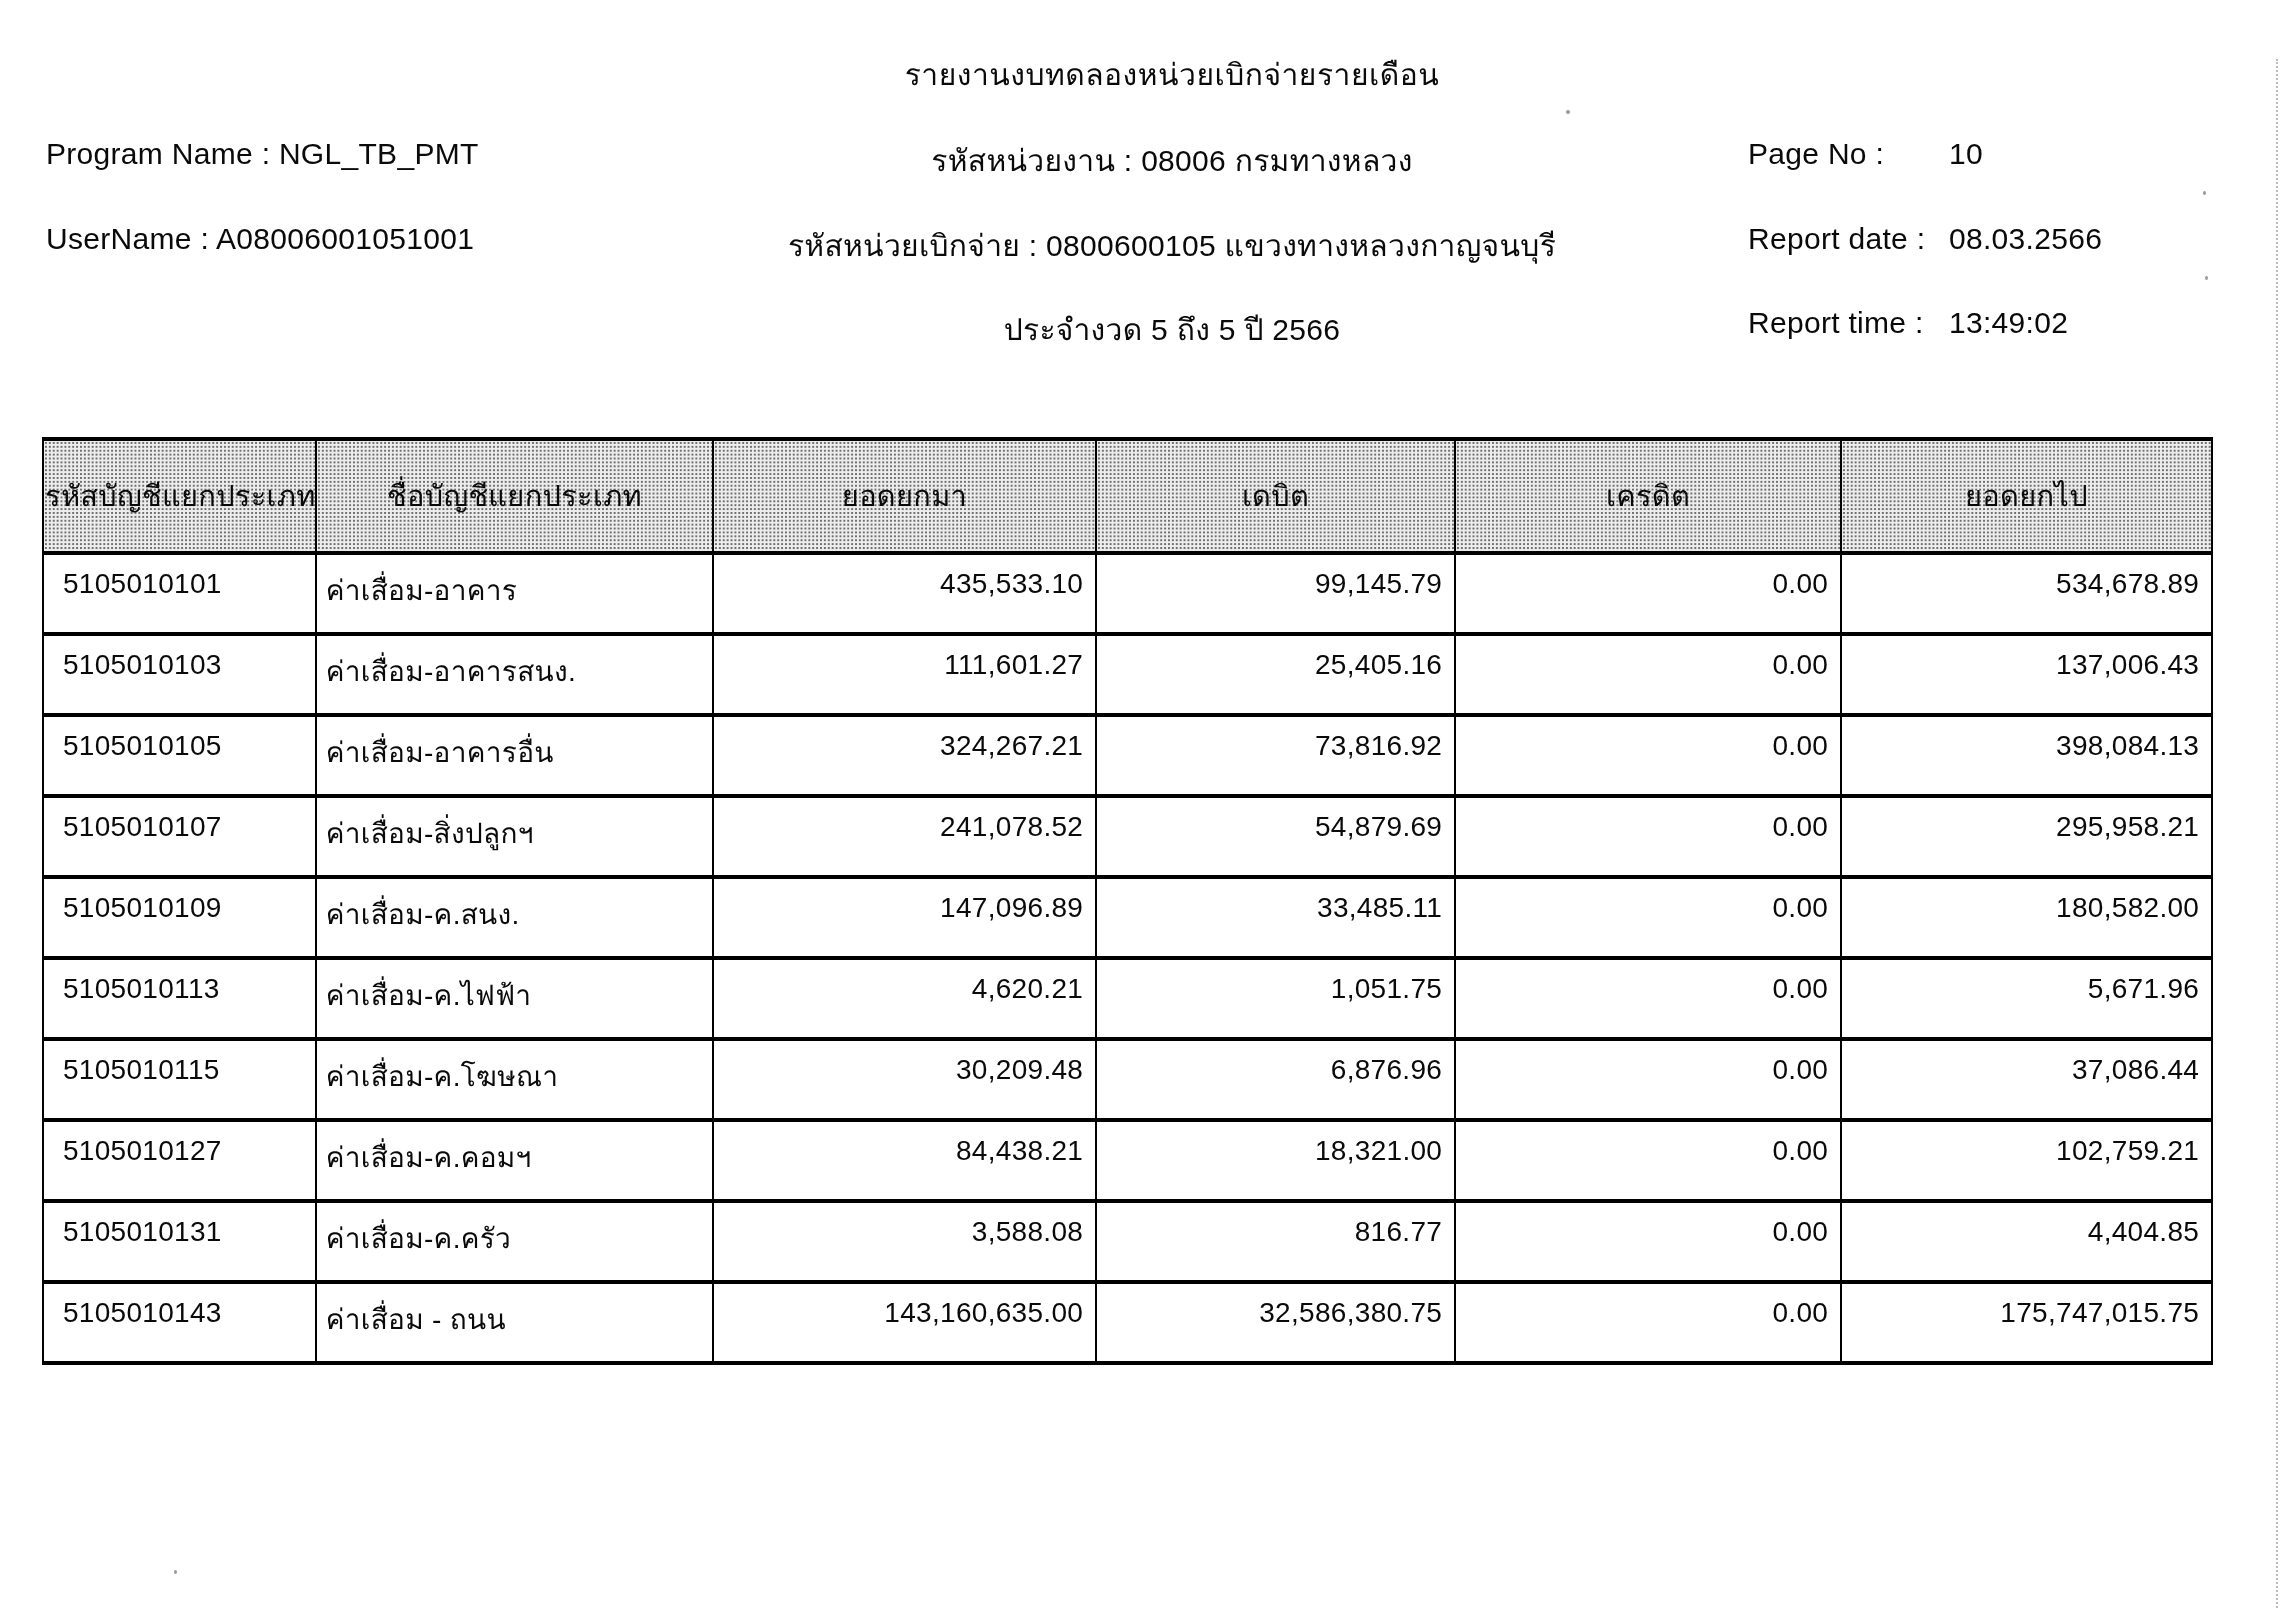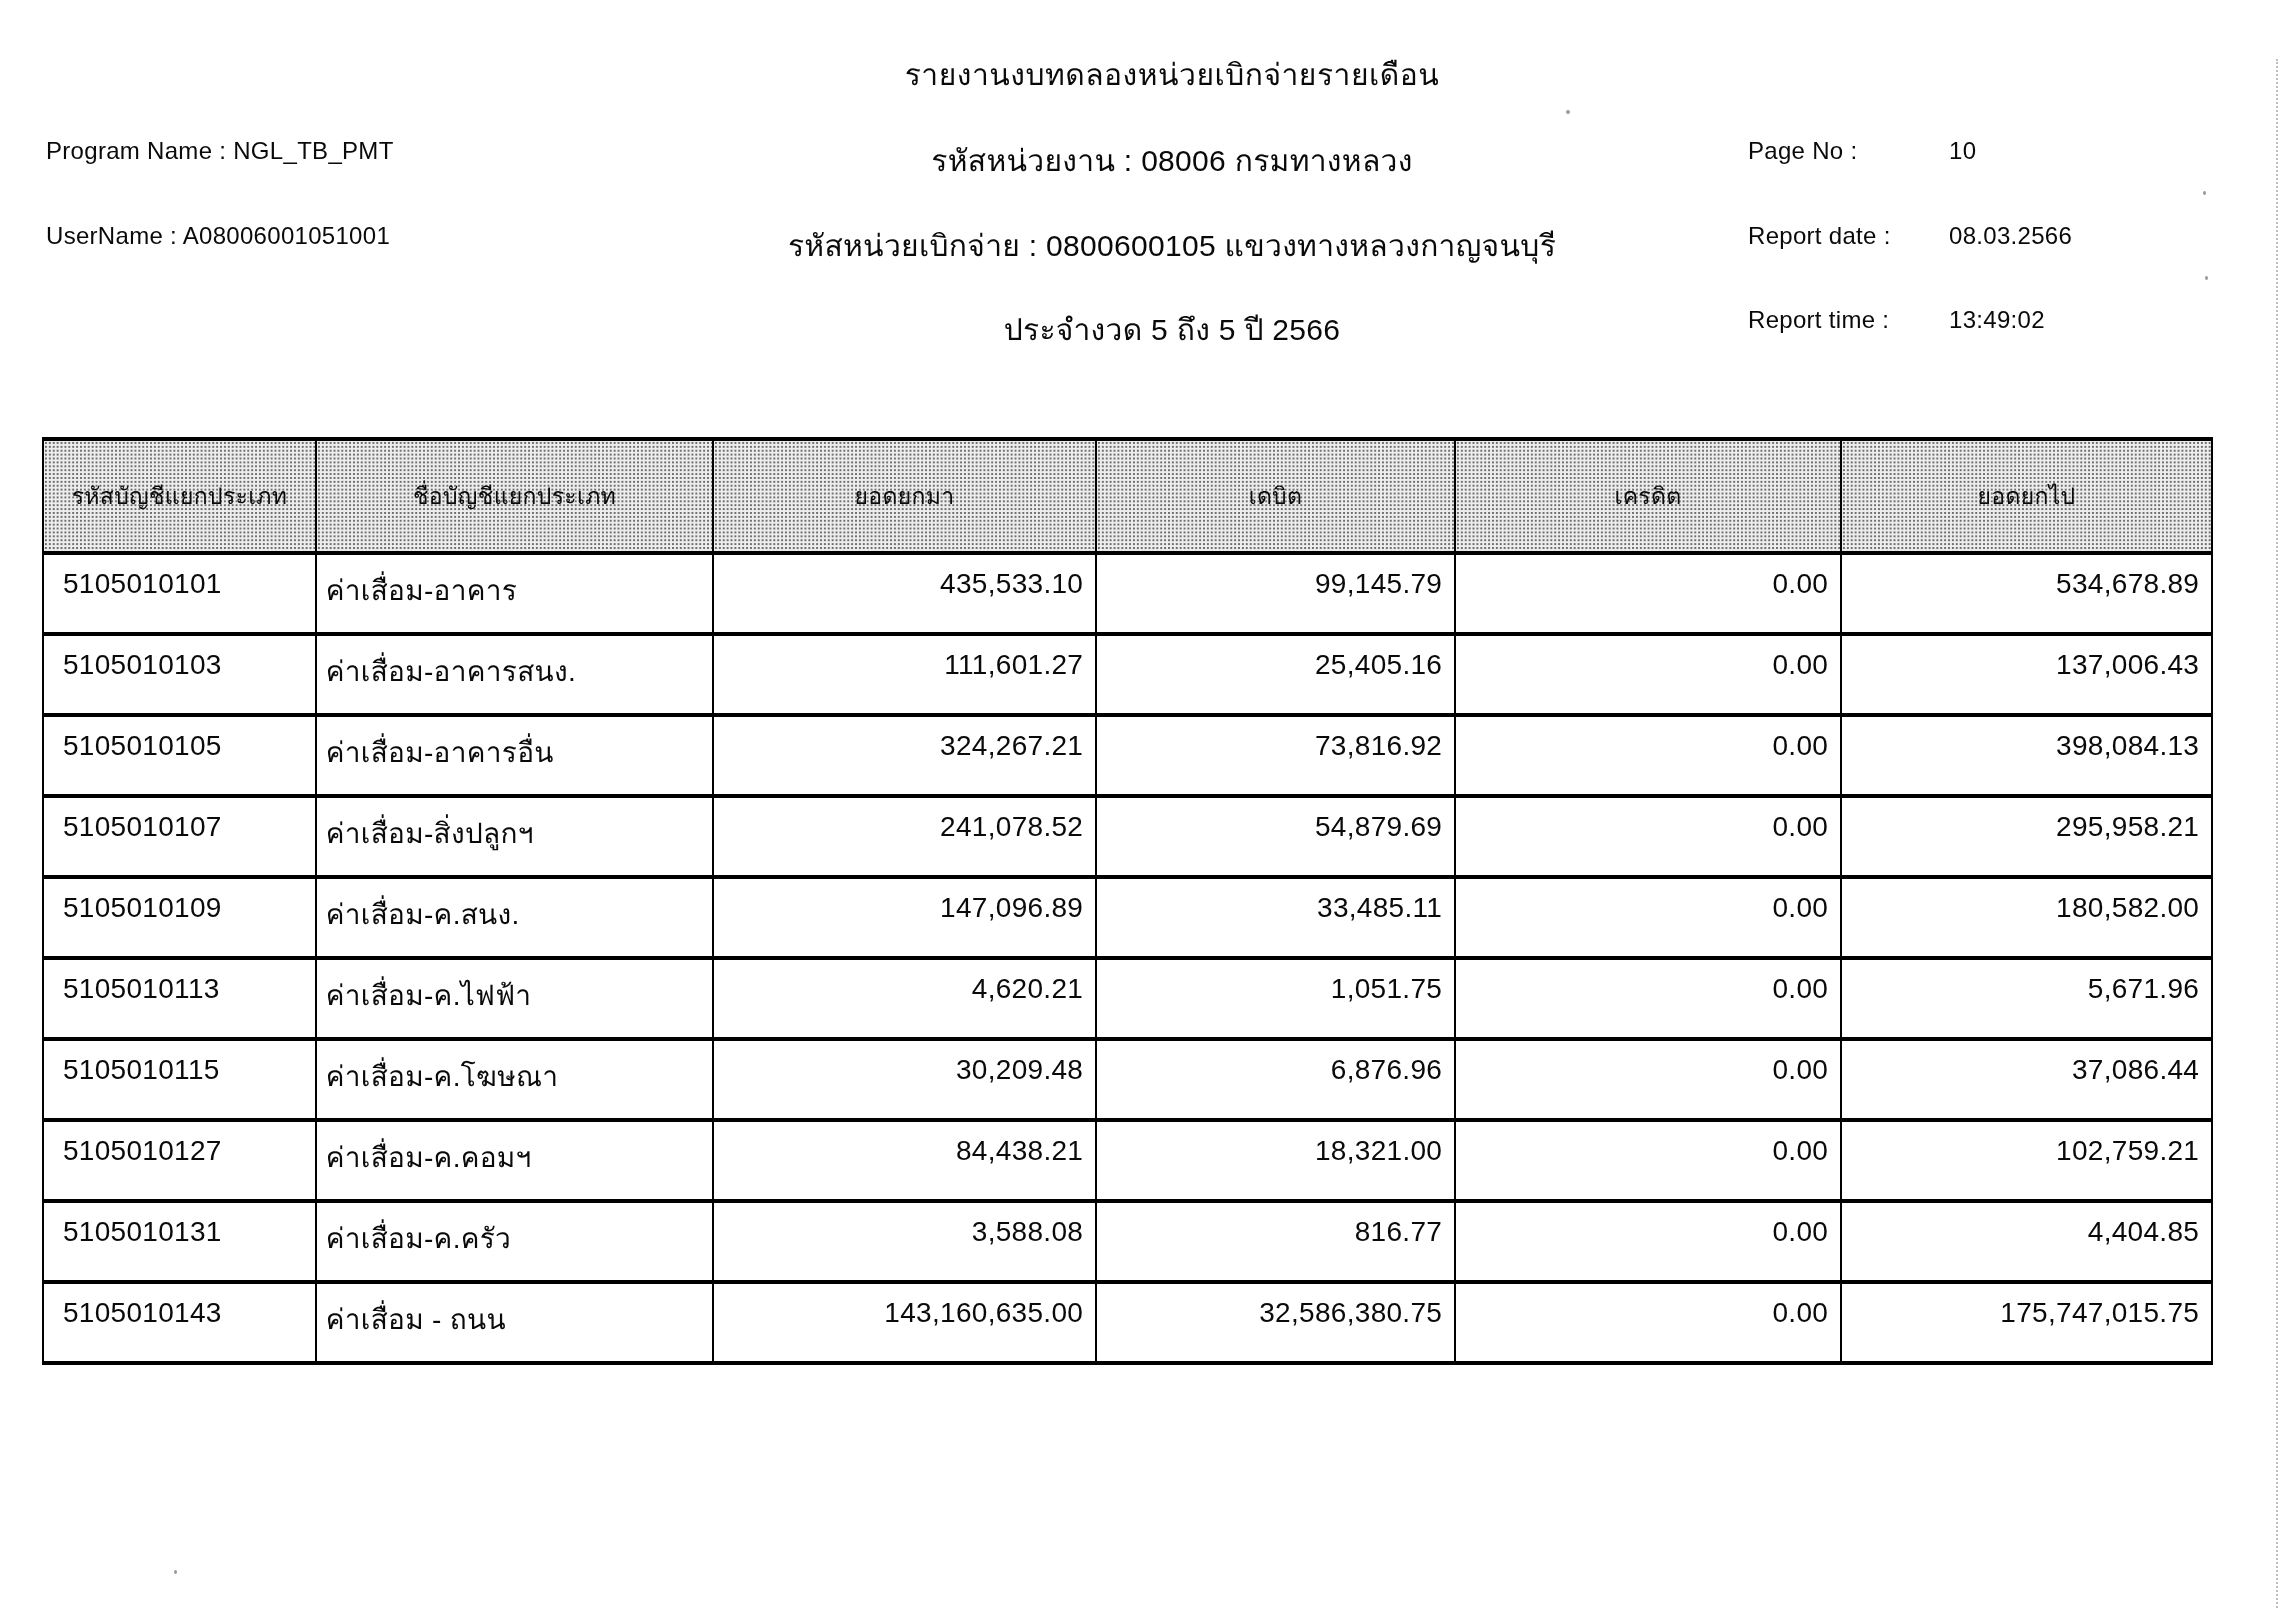--- a/index.html
+++ b/index.html
@@ -13,21 +13,21 @@
   }
   .page { position:absolute; inset:0; }
 
   
   .doc-title {
     position:absolute; top:51px; left:25.5px; width:2293px;
     text-align:center; font-size:30px; letter-spacing:0.5px;
     white-space:nowrap;
   }
   .meta {
-    position:absolute; font-size:24px; white-space:nowrap; letter-spacing:0.3px;
+    position:absolute; font-size:30px; white-space:nowrap; letter-spacing:0.3px;
   }
   .meta-center {
     position:absolute; left:25.5px; width:2293px; text-align:center;
     font-size:30px; white-space:nowrap; letter-spacing:0.3px;
   }
   .row1 { top:137px; }
   .row2 { top:222px; }
   .row3 { top:306px; }
   .left-col { left:46px; }
   .right-label { left:1733px;margin-left:15px; }
@@ -39,21 +39,21 @@
     width:2170px;
     border-collapse:collapse; table-layout:fixed;
   }
   .tb th, .tb td {
     border:2.9px solid #000;
     border-top-width:4.9px; border-bottom-width:4.9px;
     overflow:hidden; white-space:nowrap;
   }
   .tb thead tr { height:114px; }
   .tb thead th {
-    font-weight:normal; font-size:23px; text-align:center; vertical-align:middle;
+    font-weight:normal; font-size:29px; text-align:center; vertical-align:middle;
     background-color:#ededed;
     background-image:radial-gradient(#6e6e6e 1px, rgba(0,0,0,0) 1.3px);
     background-size:3.9px 3.9px;
     letter-spacing:0.3px;
   }
   .tb tbody tr { height:81px; }
   .tb tbody td {
     font-size:28px; vertical-align:top; padding-top:12.7px;
     background:#ffffff; letter-spacing:0.3px;
   }

